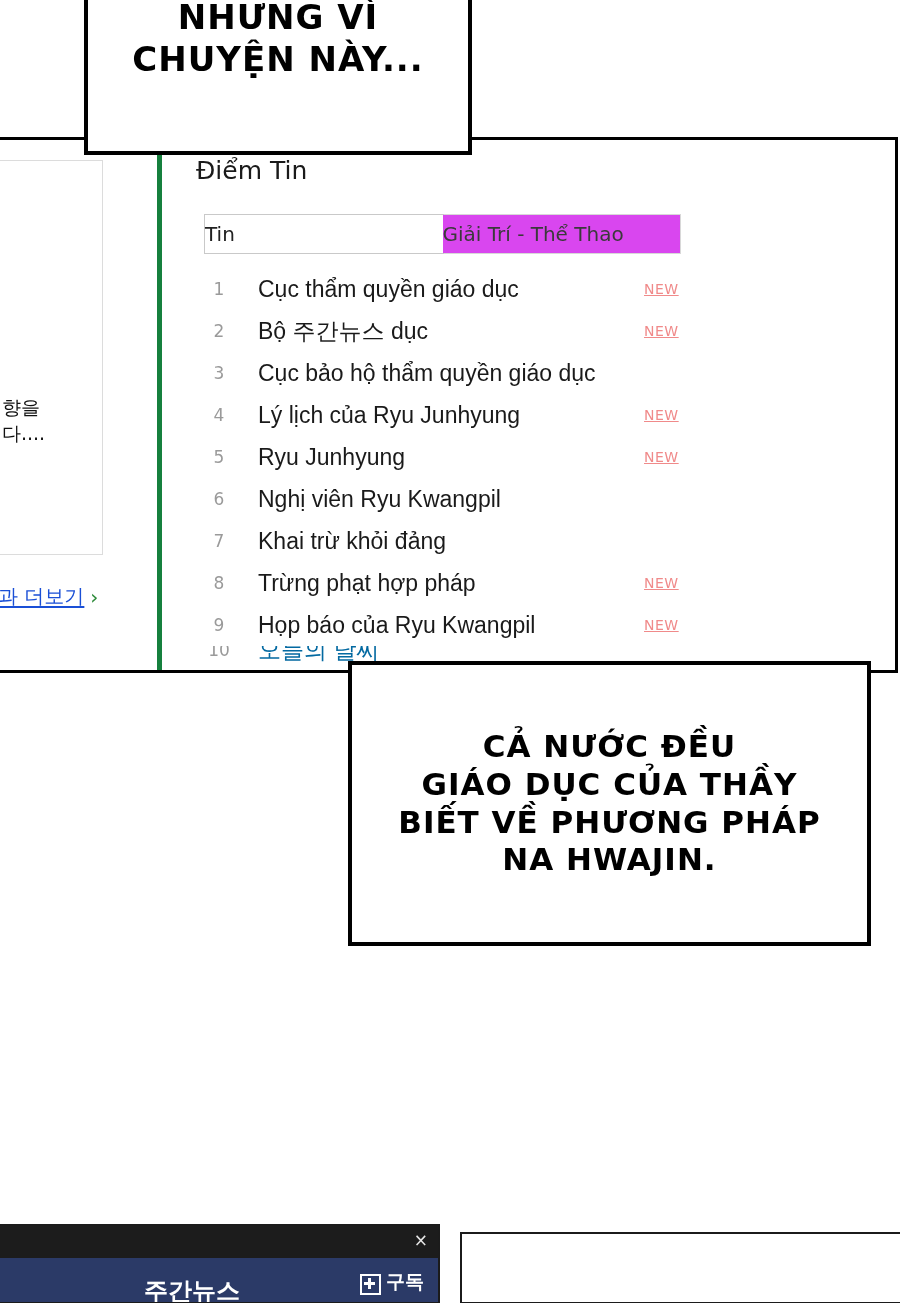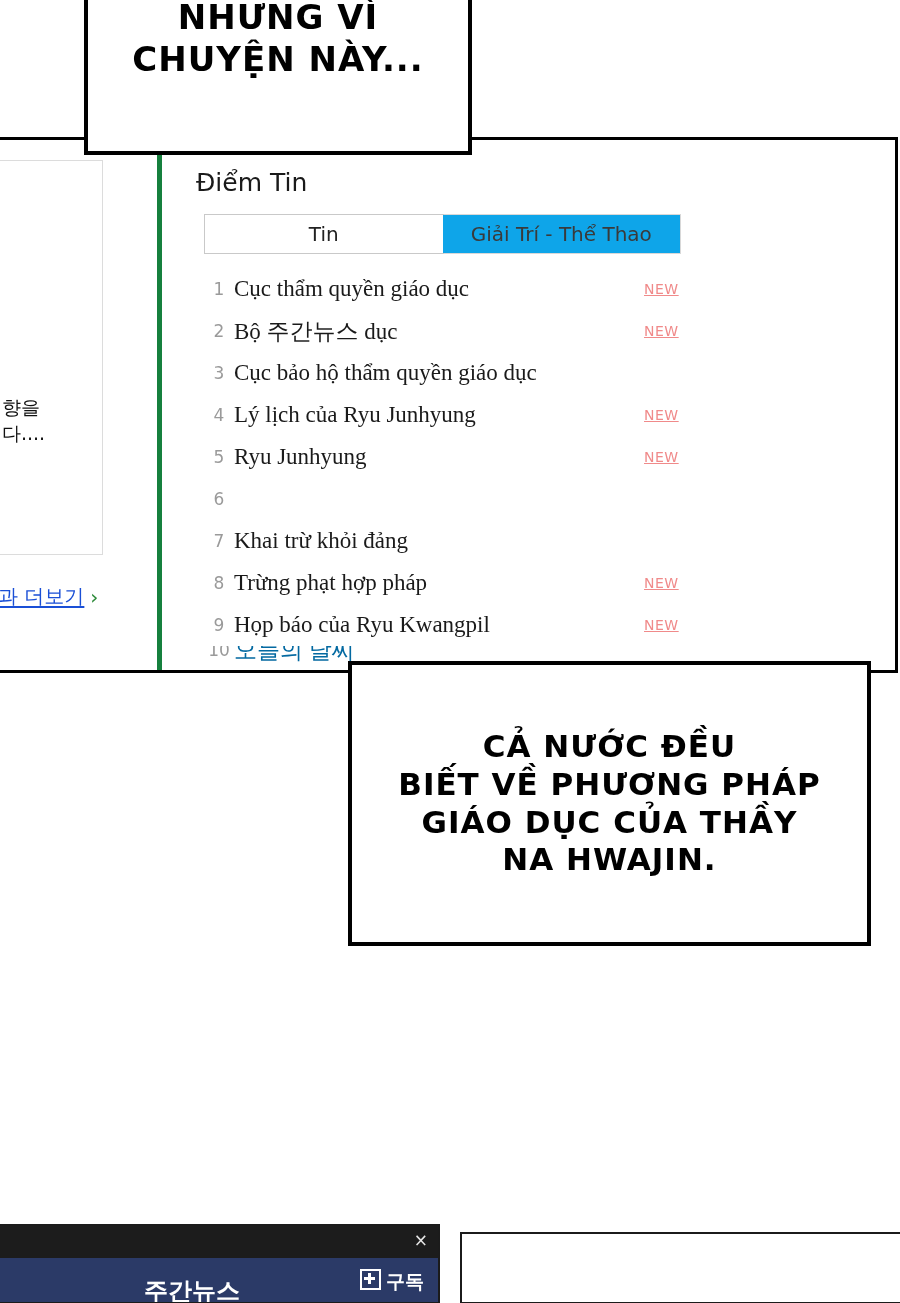--- a/index.html
+++ b/index.html
@@ -119,54 +119,53 @@
   #ranking {
     position: absolute;
     left: 196px;
     top: 0;
     width: 700px;
     height: 100%;
   }
   #ranking-title {
     position: absolute;
     left: 0;
-    top: 28px;
+    top: 16px;
     font-size: 25px;
     color: #1a1a1a;
     font-family: "DejaVu Sans", sans-serif;
   }
   #tabs {
     position: absolute;
     left: 8px;
     top: 74px;
     width: 477px;
     height: 40px;
     display: flex;
     border: 1px solid #d8d8d8;
     box-sizing: border-box;
     background: #fafafa;
   }
   .tab {
     flex: 1;
     display: flex;
     align-items: center;
-    justify-content: center;
     font-size: 20px;
     color: #333;
     box-sizing: border-box;
     font-family: "DejaVu Sans", sans-serif;
   }
   .tab.active {
     background: #ffffff;
     border: 1px solid #c9c9c9;
     margin: -1px;
     color: #222;
   }
   .tab.inactive {
-    background: #0ea5e9;
+    background: #d946ef;
     color: #3a3a3a;
   }
 
   #rank-list {
     position: absolute;
     left: 8px;
     top: 128px;
     width: 690px;
   }
   .rank-row {
@@ -176,24 +175,24 @@
     align-items: center;
   }
   .rank-num {
     width: 30px;
     text-align: center;
     font-size: 17px;
     color: #9a9a9a;
     font-family: "DejaVu Sans", sans-serif;
   }
   .rank-text {
-    margin-left: 0;
+    margin-left: 24px;
     font-size: 23px;
     color: #1a1a1a;
-    font-family: Liberation Serif, serif;
+    font-family: Liberation Sans, sans-serif;
     white-space: nowrap;
   }
   .rank-badge {
     position: absolute;
     left: 440px;
     font-size: 14px;
     color: #f08a8a;
     letter-spacing: 0.5px;
     font-family: "DejaVu Sans", sans-serif;
     text-decoration: underline;
@@ -257,21 +256,21 @@
     font-weight: bold;
     font-family: "DejaVu Sans", sans-serif;
     margin-left: 130px;
     margin-top: 17px;
   }
   #bottom-left-body .bl-right {
     color: #ffffff;
     font-size: 19px;
     font-weight: bold;
     display: flex;
-    align-items: flex-start;
+    align-items: flex-end;
     gap: 5px;
     font-family: "DejaVu Sans", sans-serif;
   }
   .plus-box {
     display: inline-block;
     width: 17px;
     height: 17px;
     border: 2px solid #ffffff;
     position: relative;
   }
@@ -345,20 +344,21 @@
         <span class="rank-text">Lý lịch của Ryu Junhyung</span>
         <span class="rank-badge">NEW</span>
       </div>
       <div class="rank-row">
         <span class="rank-num">5</span>
         <span class="rank-text">Ryu Junhyung</span>
         <span class="rank-badge">NEW</span>
       </div>
       <div class="rank-row">
         <span class="rank-num">6</span>
+        <span class="rank-text">Nghị viên Ryu Kwangpil</span>
         <span class="rank-badge"></span>
       </div>
       <div class="rank-row">
         <span class="rank-num">7</span>
         <span class="rank-text">Khai trừ khỏi đảng</span>
         <span class="rank-badge"></span>
       </div>
       <div class="rank-row">
         <span class="rank-num">8</span>
         <span class="rank-text">Trừng phạt hợp pháp</span>
@@ -378,22 +378,22 @@
   </div>
 </div>
 
 <div id="caption-top" class="caption-box">
   <span class="line">NHƯNG VÌ</span>
   <span class="line">CHUYỆN NÀY...</span>
 </div>
 
 <div id="caption-bottom" class="caption-box">
   <span class="line">CẢ NƯỚC ĐỀU</span>
+  <span class="line">GIÁO DỤC CỦA THẦY</span>
   <span class="line">BIẾT VỀ PHƯƠNG PHÁP</span>
-  <span class="line">GIÁO DỤC CỦA THẦY</span>
   <span class="line">NA HWAJIN.</span>
 </div>
 
 <div id="bottom-left-widget">
   <div id="bottom-left-titlebar">
     <span id="bottom-left-close">×</span>
   </div>
   <div id="bottom-left-body">
     <span class="bl-title">주간뉴스</span>
     <span class="bl-right">

